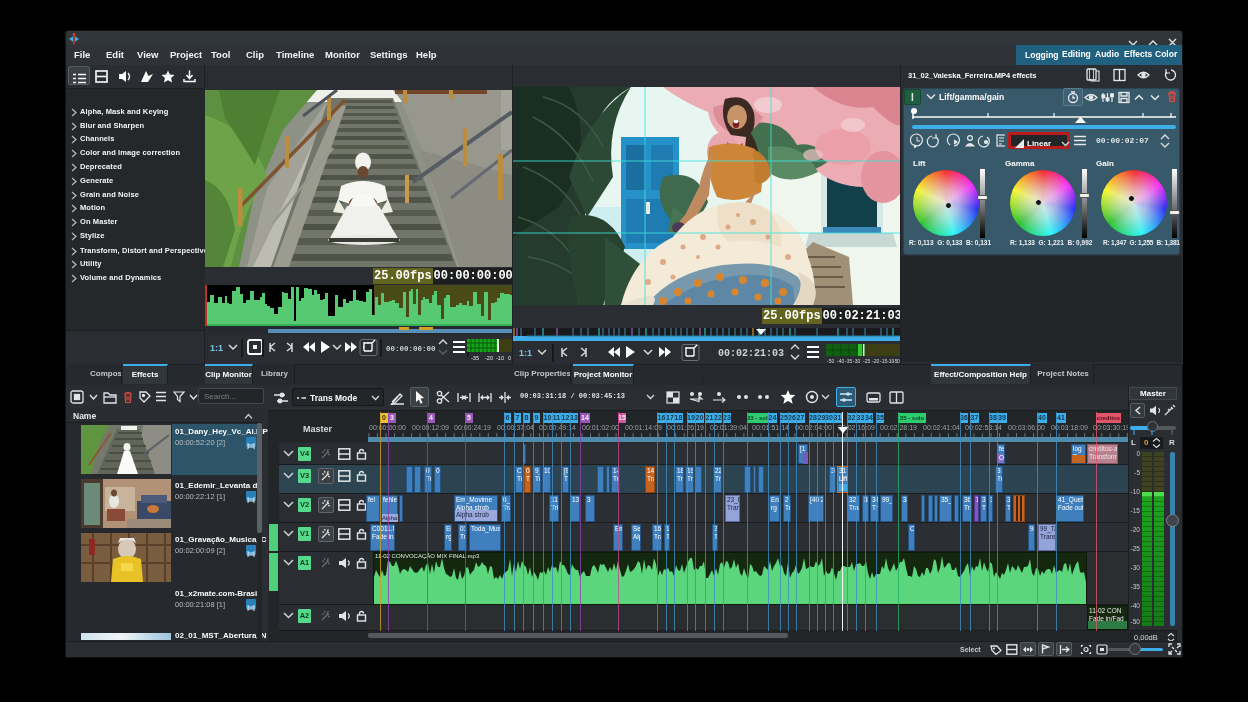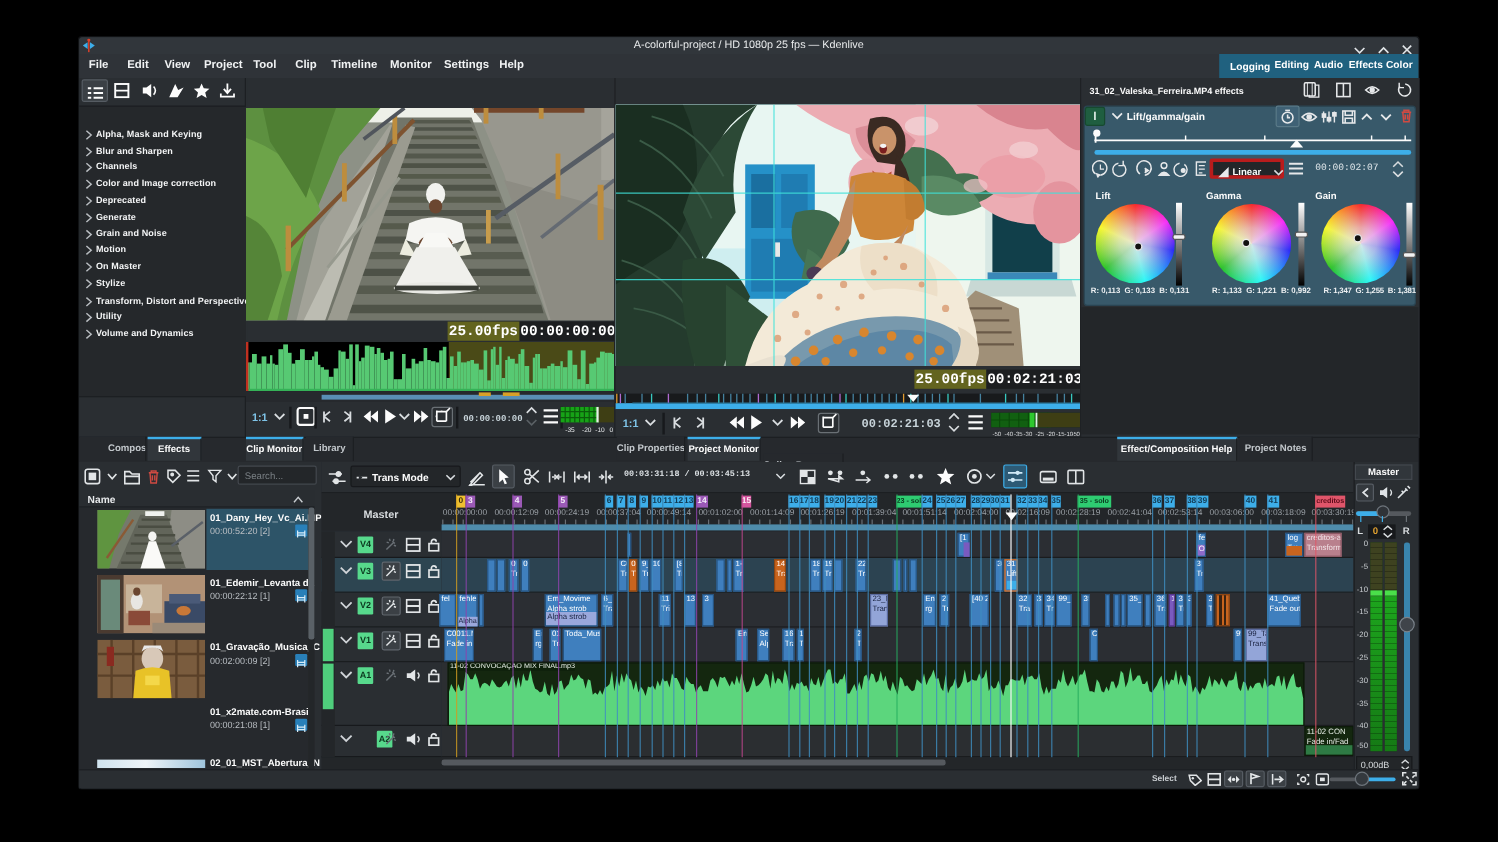--- a/index.html
+++ b/index.html
@@ -28,21 +28,20 @@
 
   <div class="abs" style="left:66px;top:31px;width:1116px;height:14px;background:#31363b;border-radius:3px 3px 0 0;"></div>
   <div class="abs" style="left:68px;top:31px;width:12px;height:12px;">
     <svg width="12" height="12" viewBox="0 0 12 12">
         <path d="M1 6 L5 3.2 V8.8 Z" fill="#3daee9"></path>
         <path d="M11 6 L7 3.2 V8.8 Z" fill="#3daee9"></path>
         <rect x="5.4" y="0.5" width="1.2" height="11" fill="#e0402a"></rect>
         <circle cx="6" cy="1.4" r="1.3" fill="#e0402a"></circle>
       </svg>
   </div>
-  <div class="abs" style="left:66px;top:32px;width:1116px;text-align:center;font-size:9px;color:#eaeced;">A-colorful-project / HD 1080p 25 fps — Kdenlive</div>
   <div class="abs" style="left:1128px;top:33px;"><svg width="10" height="8">
         <path d="M1 2 L5 6 L9 2" stroke="#dfe3e6" stroke-width="1.4" fill="none"></path>
       </svg></div>
   <div class="abs" style="left:1148px;top:33px;"><svg width="10" height="8">
         <path d="M1 6 L5 2 L9 6" stroke="#dfe3e6" stroke-width="1.4" fill="none"></path>
       </svg></div>
   <div class="abs" style="left:1168px;top:33px;"><svg width="9" height="9">
         <path d="M1 1 L8 8 M8 1 L1 8" stroke="#dfe3e6" stroke-width="1.4"></path>
       </svg></div>
 
@@ -634,21 +633,21 @@
         <path d="M0 9 L9 9 L9 0 Z" fill="#e8eaec"></path>
       </svg>
     <span class="abs" style="left:16px;top:4px;font-size:8px;font-weight:bold;">Linear</span>
     <svg class="abs" style="left:50px;top:6px;" width="9" height="7">
         <path d="M1 1 l3.5 3.5 L8 1" stroke="#d8dcdf" stroke-width="1.3" fill="none"></path>
       </svg>
   </div>
   <svg class="abs" style="left:1074px;top:135px;" width="12" height="11">
       <path d="M0 1.5 h12 M0 5.5 h12 M0 9.5 h12" stroke="#e6e8ea" stroke-width="1.7"></path>
     </svg>
-  <div class="abs tc" style="left:1096px;top:136px;font-size:8px;font-weight:normal;color:#dfe6ea;">00:00:02:07</div>
+  <div class="abs tc" style="left:1096px;top:136px;font-size:8px;font-weight:bold;color:#dfe6ea;">00:00:02:07</div>
   <svg class="abs" style="left:1160px;top:134px;" width="10" height="14">
       <path d="M1 5 l4-4 l4 4" stroke="#d8dcdf" stroke-width="1.3" fill="none"></path>
       <path d="M1 9 l4 4 l4-4" stroke="#d8dcdf" stroke-width="1.3" fill="none"></path>
     </svg>
 
   <div class="abs" style="left:913px;top:159px;font-size:8px;font-weight:bold;">Lift</div>
   <div class="abs" style="left:1005px;top:159px;font-size:8px;font-weight:bold;">Gamma</div>
   <div class="abs" style="left:1096px;top:159px;font-size:8px;font-weight:bold;">Gain</div>
   <div class="wheel abs" style="left:913px;top:170px;"></div>
   <div class="wheel abs" style="left:1010px;top:170px;"></div>
@@ -1021,21 +1020,21 @@
       <path d="M10 3.5 q2.5 2.5 0 5" stroke="#e2e5e7" stroke-width="1.2" fill="none"></path>
     </svg>
 <svg class="abs" style="left:356px;top:557px;" width="11" height="12">
       <rect x="1.5" y="5" width="8" height="6" fill="none" stroke="#e2e5e7" stroke-width="1.4"></rect>
       <path d="M3.5 5 v-1.5 a2 2 0 0 1 4 0" fill="none" stroke="#e2e5e7" stroke-width="1.4"></path>
     </svg>
 <div class="abs" style="left:268px;top:605px;width:100px;height:26px;background:#2a2e32;border-bottom:1px solid #17191c;"></div>
 <svg class="abs" style="left:283px;top:612px;" width="11" height="8">
       <path d="M1 1 l4.5 4.5 L10 1" stroke="#cfd3d7" stroke-width="1.5" fill="none"></path>
     </svg>
-<div class="abs" style="left:314px;top:609px;width:13px;height:14px;background:#57d98c;border-radius:1px;font-size:7.5px;font-weight:bold;color:#0c3a20;text-align:center;line-height:14px;">A2</div>
+<div class="abs" style="left:298px;top:609px;width:13px;height:14px;background:#57d98c;border-radius:1px;font-size:7.5px;font-weight:bold;color:#0c3a20;text-align:center;line-height:14px;">A2</div>
 <svg class="abs" style="left:321px;top:610px;" width="11" height="11">
       <g stroke="#6a7076" stroke-width="1.2" fill="none">
         <path d="M1 10 L7 4 M6 3 l2 2 M3.5 1 l0.6 1.8 M1.2 3.8 l1.8 0.6 M9 7 l-1.8-0.6 M7.2 1.2 l-0.4 1.6"></path>
       </g>
     </svg>
 <svg class="abs" style="left:338px;top:610px;" width="13" height="12">
       <path d="M1 4 h3 l4-3 v10 l-4-3 h-3 z" fill="#e2e5e7"></path>
       <path d="M10 3.5 q2.5 2.5 0 5" stroke="#e2e5e7" stroke-width="1.2" fill="none"></path>
     </svg>
 <svg class="abs" style="left:356px;top:610px;" width="11" height="12">

